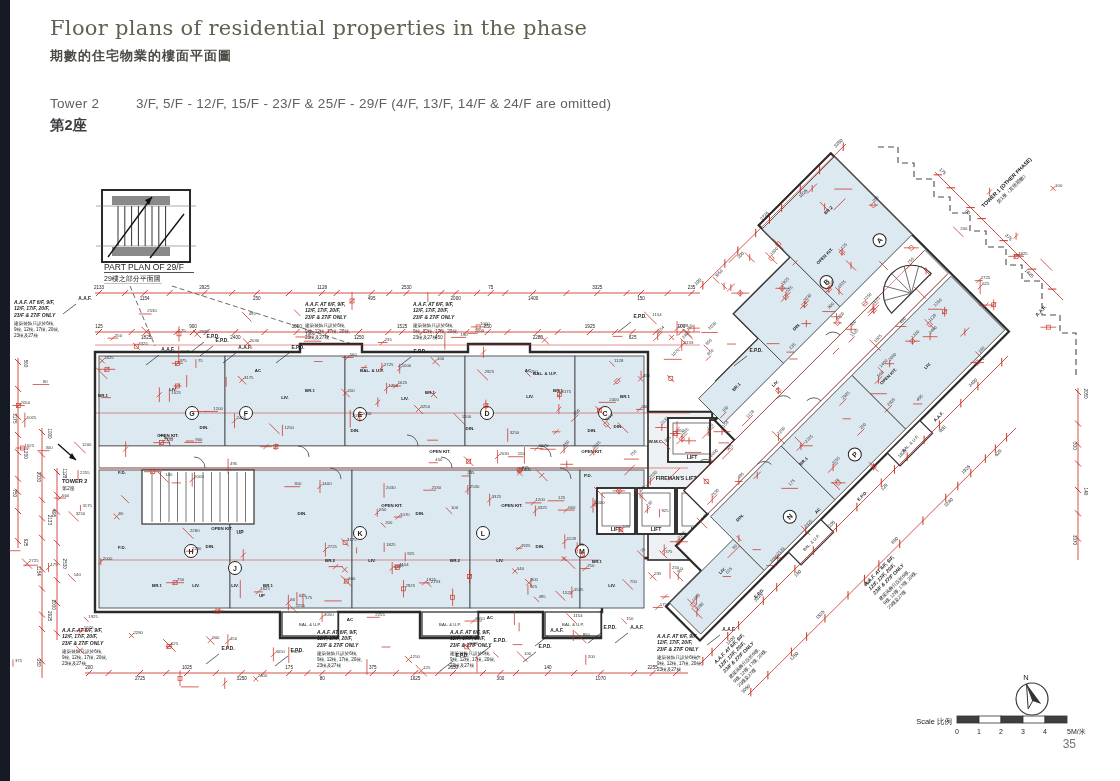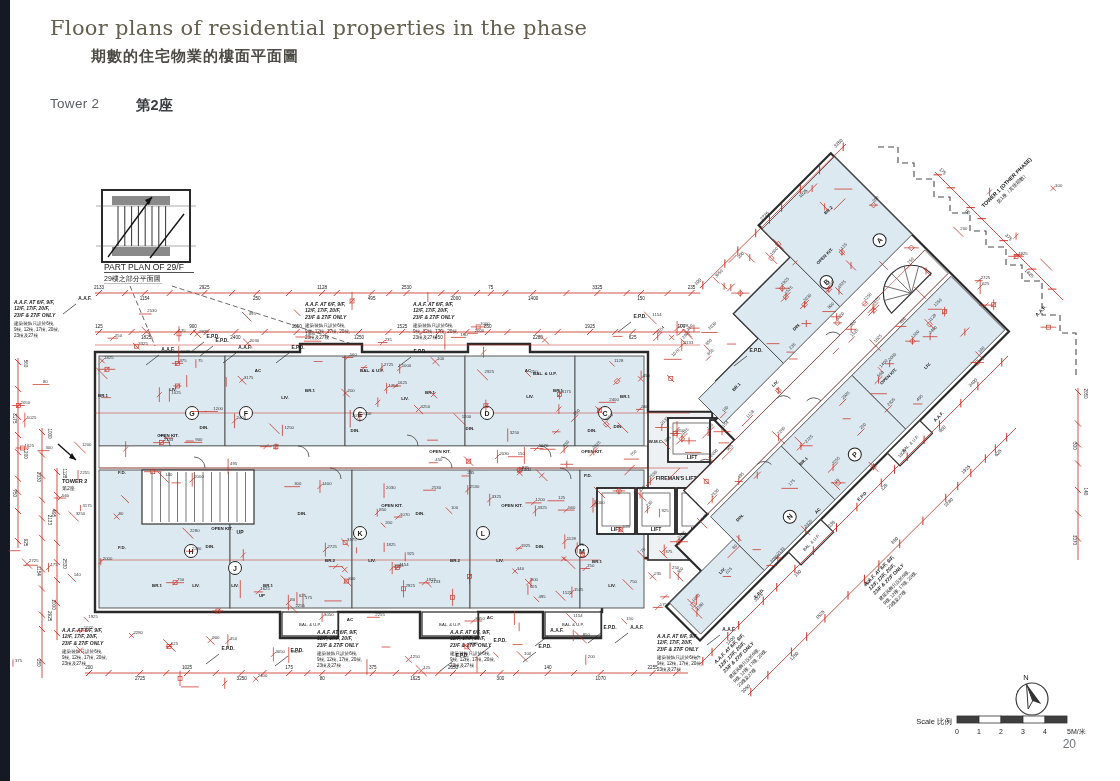--- a/index.html
+++ b/index.html
@@ -1,40 +1,41 @@
 <!DOCTYPE html>
 <html><head>
 <meta charset="utf-8">
 <style>
   html,body{margin:0;padding:0;}
   body{width:1120px;height:781px;background:#ffffff;position:relative;overflow:hidden;
        font-family:"Liberation Sans",sans-serif;}
   .spine{position:absolute;left:0;top:0;width:10px;height:781px;background:#141924;}
   header{position:absolute;left:50px;top:16px;}
   .title-en{font-family:"DejaVu Serif",serif;font-size:21px;color:#63604f;letter-spacing:.3px;}
-  .title-zh{font-size:15px;font-weight:bold;color:#4c4b45;margin-top:7px;letter-spacing:1px;margin-left:41px;}
+  .title-zh{font-size:13px;font-weight:bold;color:#4c4b45;margin-top:7px;letter-spacing:1px;}
   .tower-grid{position:absolute;left:50px;top:96px;display:grid;grid-template-columns:86px auto;row-gap:5px;}
   .row-en{font-size:13.5px;color:#5d6065;letter-spacing:.3px;}
   .row-zh{font-size:14.5px;color:#3c3e42;font-weight:bold;}
   #plan{position:absolute;left:0;top:0;width:1120px;height:781px;}
   #plan text{font-family:"Liberation Sans",sans-serif;fill:#1d1d1d;}
   .pageno{position:absolute;right:44px;top:737px;font-size:12px;color:#71757a;}
 </style>
 </head>
 <body>
 
 <div class="spine"></div>
 
 <header>
   <div class="title-en">Floor plans of residential properties in the phase</div>
   <div class="title-zh">期數的住宅物業的樓面平面圖</div>
 </header>
 
 <div class="tower-grid">
   <span class="row-en">Tower 2</span>
+  <span class="row-en">3/F, 5/F - 12/F, 15/F - 23/F &amp; 25/F - 29/F (4/F, 13/F, 14/F &amp; 24/F are omitted)</span>
   <span class="row-zh">第2座</span>
 </div>
 
 <svg id="plan" viewBox="0 0 1120 781">
     <g>
       <rect x="102" y="190" width="88" height="72" fill="#fff" stroke="#2a2a2a" stroke-width="2"></rect>
       <rect x="112" y="196" width="58" height="9" fill="#8a8a8a"></rect>
       <rect x="112" y="247" width="58" height="9" fill="#8a8a8a"></rect>
       <line x1="118" y1="206" x2="118" y2="246" stroke="#333" stroke-width="1"></line>
       <line x1="124.8" y1="206" x2="124.8" y2="246" stroke="#333" stroke-width="1"></line>
@@ -2175,13 +2176,13 @@
       <rect x="1045" y="716" width="22" height="7" fill="#3f3f3f" stroke="#333" stroke-width="0.8"></rect>
       <text x="957" y="734" font-size="7" fill="#6a6d71" text-anchor="middle">0</text>
       <text x="979" y="734" font-size="7" fill="#6a6d71" text-anchor="middle">1</text>
       <text x="1001" y="734" font-size="7" fill="#6a6d71" text-anchor="middle">2</text>
       <text x="1023" y="734" font-size="7" fill="#6a6d71" text-anchor="middle">3</text>
       <text x="1045" y="734" font-size="7" fill="#6a6d71" text-anchor="middle">4</text>
       <text x="1067" y="734" font-size="7" fill="#6a6d71" text-anchor="start">5M/米</text>
     </g>
   </svg>
 
-<div class="pageno">20</div>
+<div class="pageno">35</div>
 
 </body></html>

